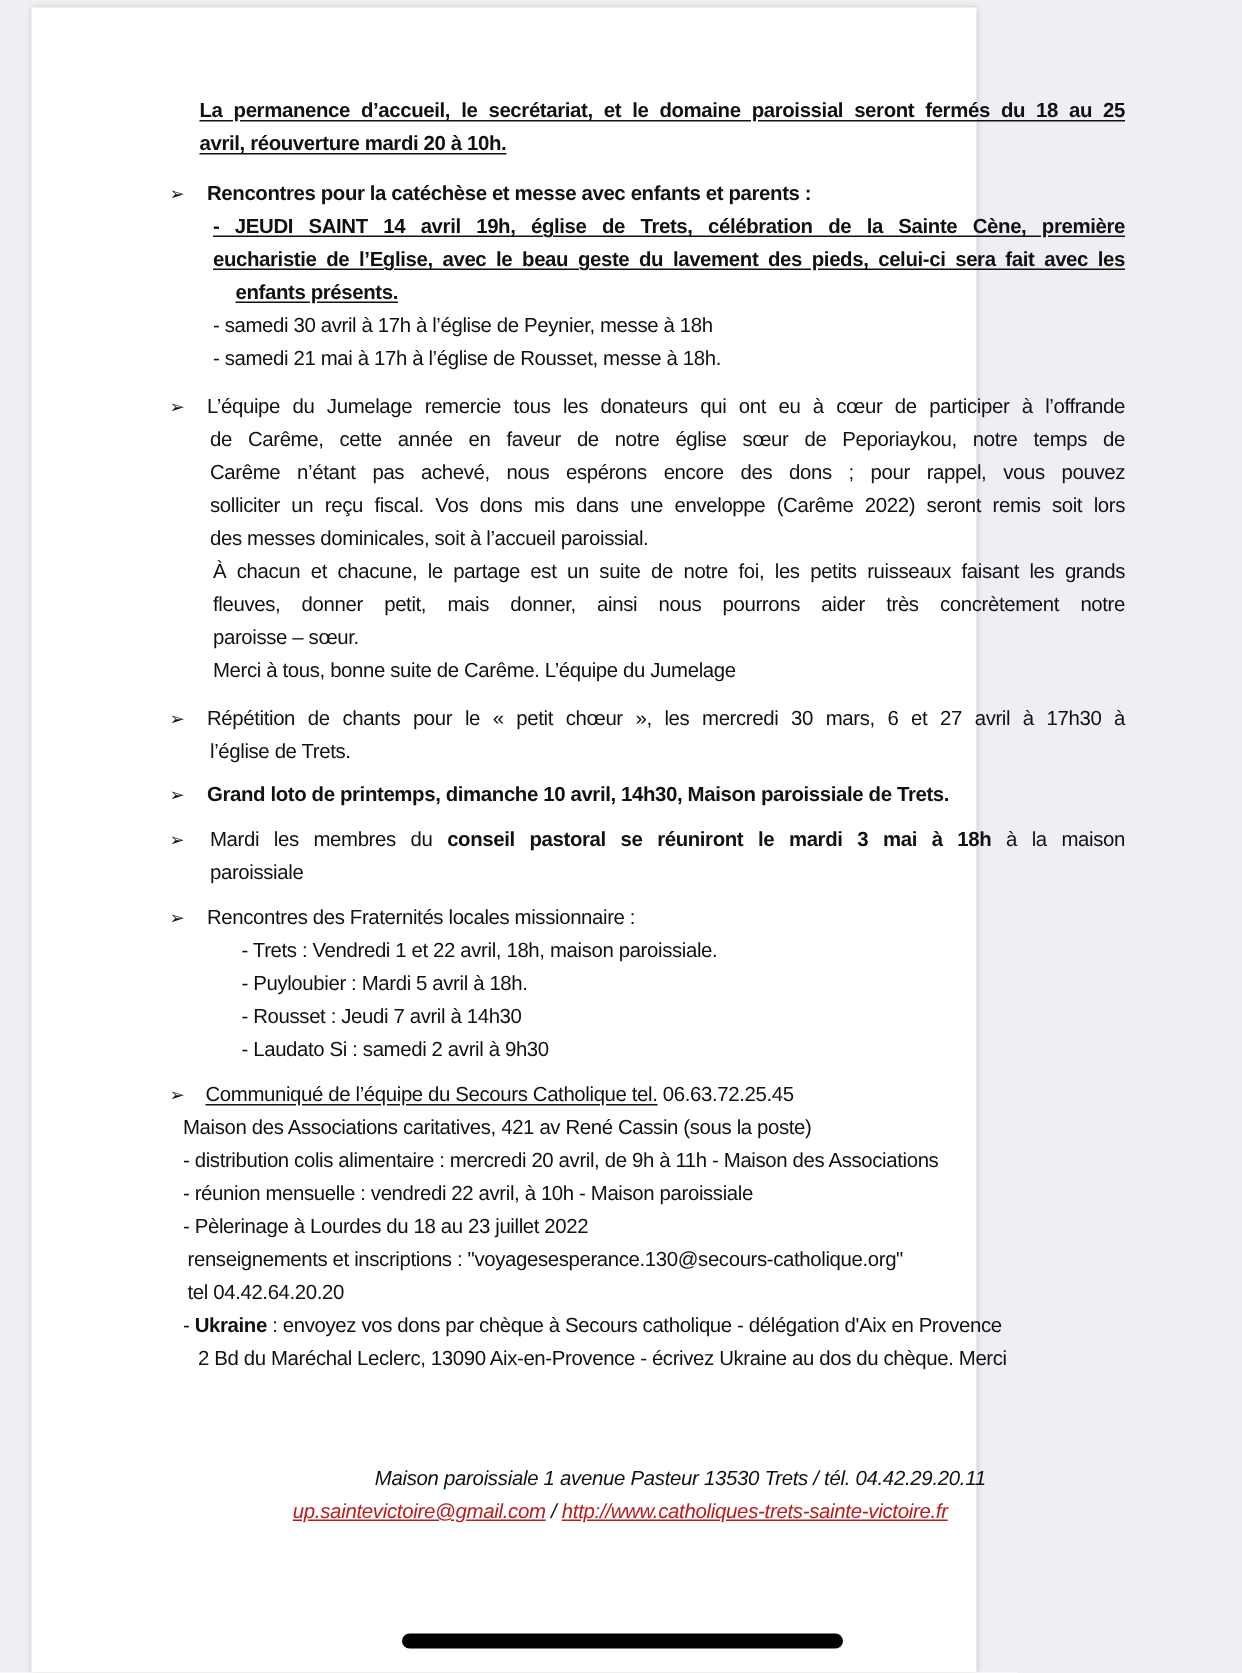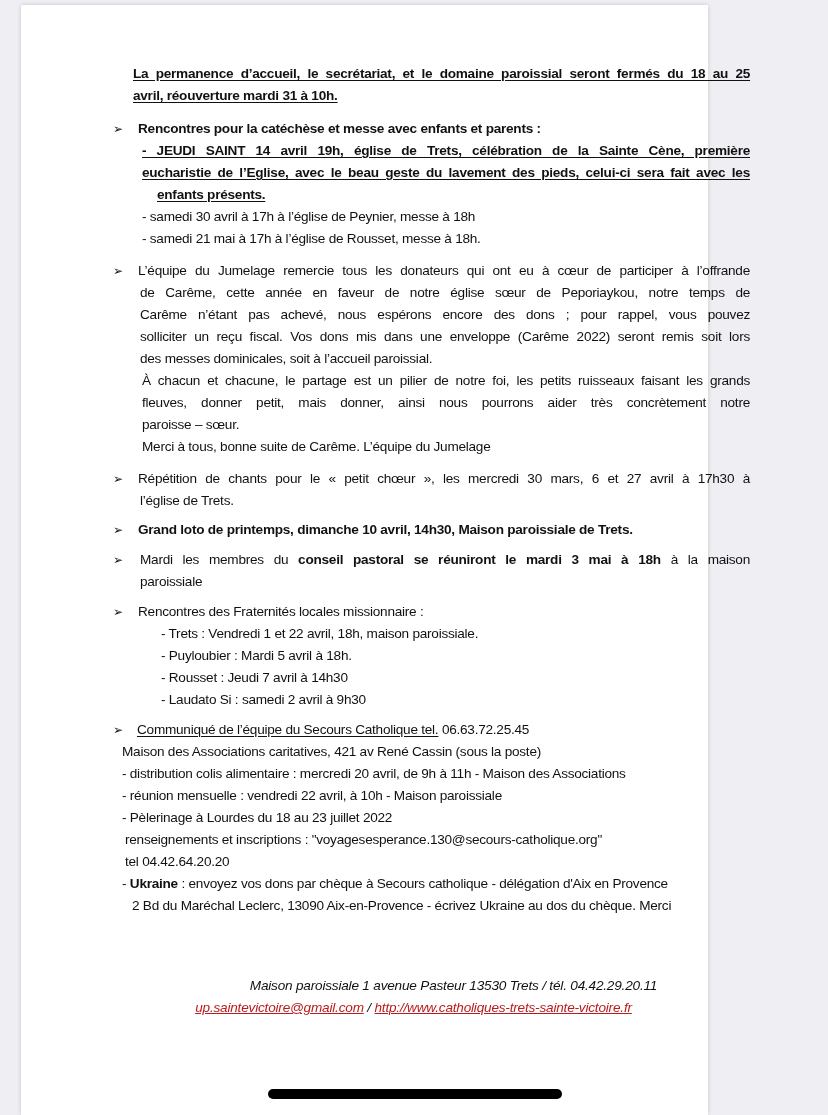--- a/index.html
+++ b/index.html
@@ -4,21 +4,21 @@
 <style>
   html, body { margin: 0; padding: 0; }
   body {
     width: 828px; height: 1115px; overflow: hidden;
     background: #efeef3;
     font-family: "Liberation Sans", sans-serif;
     color: #111;
     position: relative;
   }
   .page {
-    position: absolute; left: 21px; top: 5px; width: 687px; height: 1110px;
+    position: absolute; left: 21px; top: 5px; width: 630px; height: 1110px;
     background: #fff;
     box-shadow: 0 0 4px rgba(0,0,0,0.18);
   }
   .content {
     position: absolute; left: 0; top: 0; width: 785px;
     font-size: 13.6px; letter-spacing: -0.25px; line-height: 22px;
   }
   .abs { position: absolute; }
   .just { text-align: justify; text-align-last: justify; }
   .b { font-weight: bold; }
@@ -28,37 +28,37 @@
   .link { color: #b91c1c; text-decoration: underline; }
   .home-bar { position: absolute; left: 268px; top: 1089px; width: 294px; height: 10px; border-radius: 5px; background: #000; }
 </style>
 </head>
 <body>
 
 <div class="page">
   <div class="content">
 
     <div class="abs b u just" style="left:112px; top:58px; width:617px;">La permanence d’accueil, le secrétariat, et le domaine paroissial seront fermés du 18 au 25</div>
-    <div class="abs b u" style="left:112px; top:80px;">avril, réouverture mardi 31 à 10h.</div>
+    <div class="abs b u" style="left:112px; top:80px;">avril, réouverture mardi 20 à 10h.</div>
 
     <span class="bullet" style="top:113px;">➢</span>
     <div class="abs b" style="left:117px; top:113px;">Rencontres pour la catéchèse et messe avec enfants et parents :</div>
     <div class="abs b u just" style="left:121px; top:135px; width:608px;">- JEUDI SAINT 14 avril 19h, église de Trets, célébration de la Sainte Cène, première</div>
     <div class="abs b u just" style="left:121px; top:157px; width:608px;">eucharistie de l’Eglise, avec le beau geste du lavement des pieds, celui-ci sera fait avec les</div>
     <div class="abs b u" style="left:136px; top:179px;">enfants présents.</div>
     <div class="abs" style="left:121px; top:201px;">- samedi 30 avril à 17h à l’église de Peynier, messe à 18h</div>
     <div class="abs" style="left:121px; top:223px;">- samedi 21 mai à 17h à l’église de Rousset, messe à 18h.</div>
 
     <span class="bullet" style="top:255px;">➢</span>
     <div class="abs just" style="left:117px; top:255px; width:612px;">L’équipe du Jumelage remercie tous les donateurs qui ont eu à cœur de participer à l’offrande</div>
     <div class="abs just" style="left:119px; top:277px; width:610px;">de Carême, cette année en faveur de notre église sœur de Peporiaykou, notre temps de</div>
     <div class="abs just" style="left:119px; top:299px; width:610px;">Carême n’étant pas achevé, nous espérons encore des dons ; pour rappel, vous pouvez</div>
     <div class="abs just" style="left:119px; top:321px; width:610px;">solliciter un reçu fiscal. Vos dons mis dans une enveloppe (Carême 2022) seront remis soit lors</div>
     <div class="abs" style="left:119px; top:343px;">des messes dominicales, soit à l’accueil paroissial.</div>
-    <div class="abs just" style="left:121px; top:365px; width:608px;">À chacun et chacune, le partage est un pilier de notre foi, les petits ruisseaux faisant les grands</div>
+    <div class="abs just" style="left:121px; top:365px; width:608px;">À chacun et chacune, le partage est un suite de notre foi, les petits ruisseaux faisant les grands</div>
     <div class="abs just" style="left:121px; top:387px; width:608px;">fleuves, donner petit, mais donner, ainsi nous pourrons aider très concrètement notre</div>
     <div class="abs" style="left:121px; top:409px;">paroisse – sœur.</div>
     <div class="abs" style="left:121px; top:431px;">Merci à tous, bonne suite de Carême. L’équipe du Jumelage</div>
 
     <span class="bullet" style="top:463px;">➢</span>
     <div class="abs just" style="left:117px; top:463px; width:612px;">Répétition de chants pour le « petit chœur », les mercredi 30 mars, 6 et 27 avril à 17h30 à</div>
     <div class="abs" style="left:119px; top:485px;">l’église de Trets.</div>
 
     <span class="bullet" style="top:514px;">➢</span>
     <div class="abs b" style="left:117px; top:514px;">Grand loto de printemps, dimanche 10 avril, 14h30, Maison paroissiale de Trets.</div>

